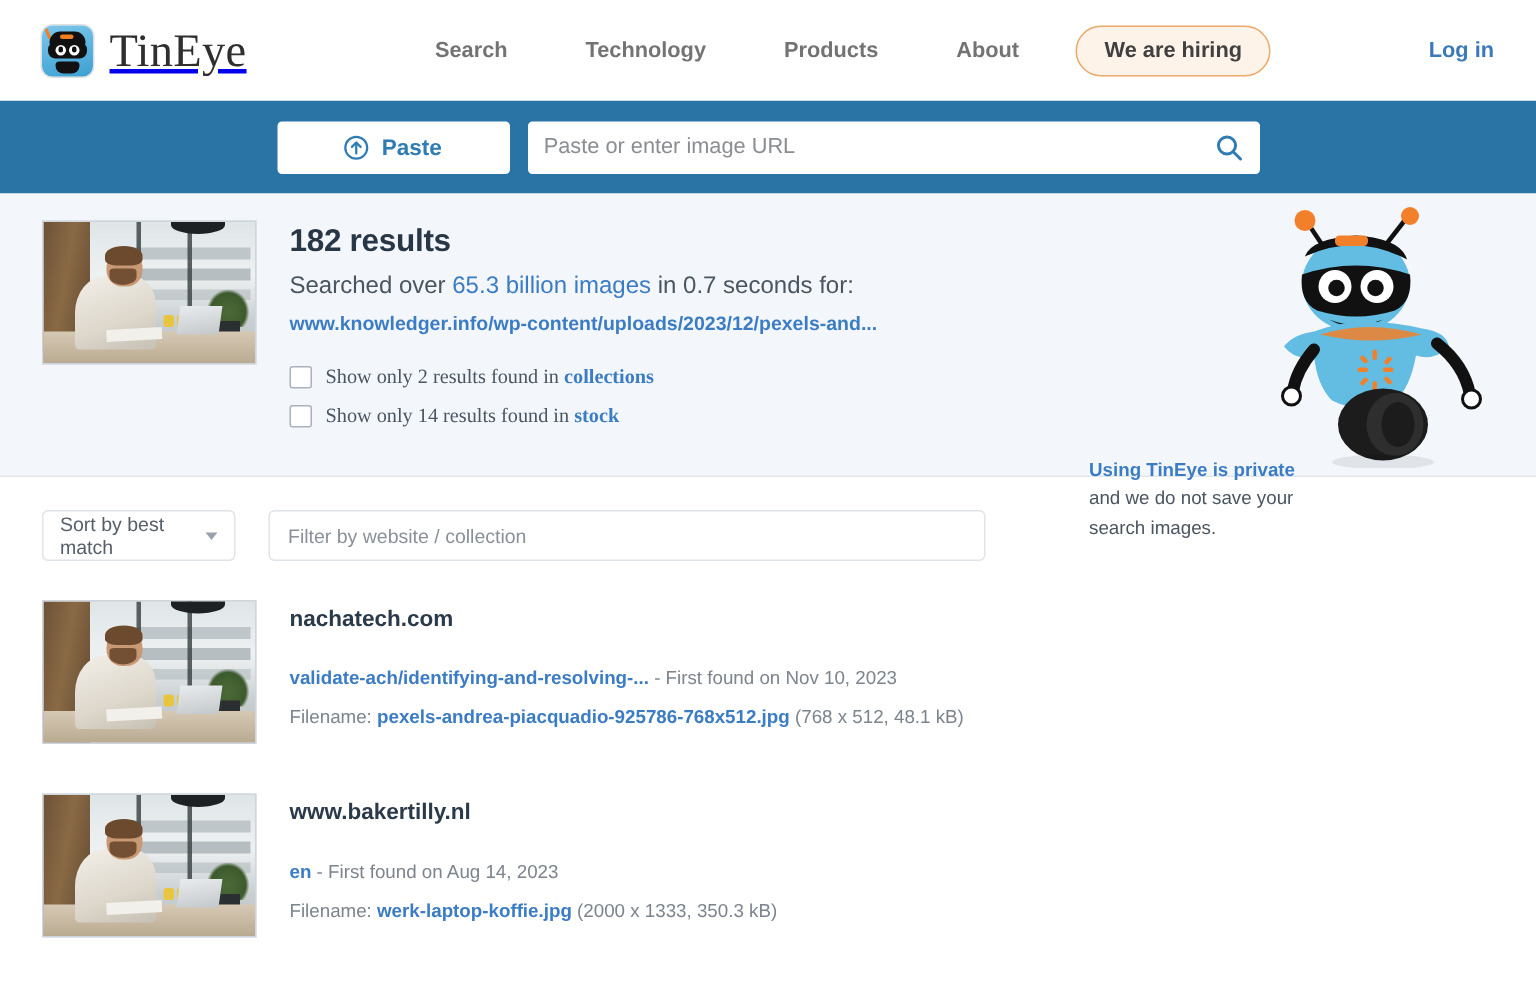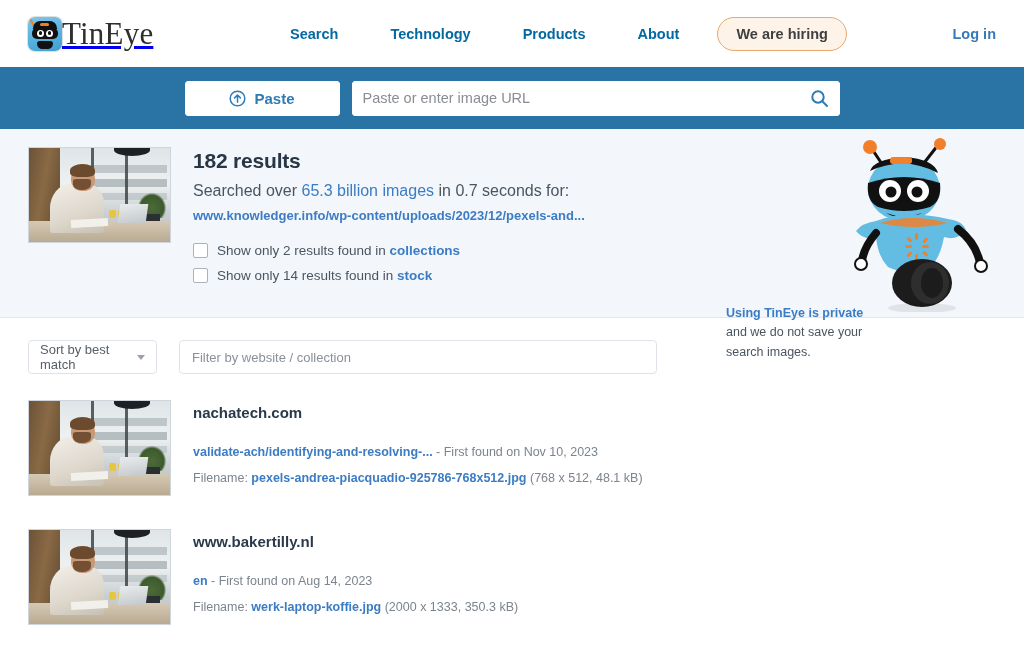--- a/index.html
+++ b/index.html
@@ -13,21 +13,21 @@
 
   
   .topnav {
     height: 67px;
     display: flex;
     align-items: center;
     background: #ffffff;
     padding: 0 28px;
     position: relative;
   }
-  .brand { display: flex; align-items: center; gap: 0; }
+  .brand { display: flex; align-items: center; gap: 11px; }
   .logo-mark {
     width: 34px; height: 34px; border-radius: 7px;
     background: linear-gradient(165deg, #7ec6ea 0%, #58b2df 55%, #3f9fd0 100%);
     position: relative; overflow: hidden;
     box-shadow: 0 0 0 1px rgba(0,0,0,.12);
     flex: none;
   }
   
   .logo-mark .lm-hat {
     position: absolute; left: 5px; top: 4px; width: 24px; height: 9px;
@@ -62,21 +62,21 @@
   .wordmark {
     font-family: "Liberation Serif", serif;
     font-size: 31px; color: #2f2f2f; letter-spacing: .2px; line-height: 1;
   }
 
   .navlinks {
     position: absolute; left: 290px; top: 0; height: 67px;
     display: flex; align-items: center; gap: 0;
   }
   .navlink {
-    color: #0369a1; font-size: 14.5px; font-weight: bold;
+    color: #737373; font-size: 14.5px; font-weight: bold;
     text-decoration: none; padding: 0 26px; white-space: nowrap;
   }
   .navlink:first-child { padding-left: 0; }
   .hiring {
     margin-left: 12px;
     border: 1px solid #e8a96a;
     background: #fdf3e9;
     color: #404040;
     font-size: 14.5px; font-weight: bold;
     border-radius: 18px;
@@ -131,21 +131,21 @@
 
   .summary-text { margin-left: 22px; padding-top: 2px; }
   .result-count {
     font-size: 21px; font-weight: bold; color: #283645; letter-spacing: -.2px;
   }
   .searched-line { margin-top: 9px; font-size: 16px; color: #4a5560; }
   .searched-line a, .src-url { color: #3b7cc4; text-decoration: none; }
   .src-url { display: block; margin-top: 8px; font-size: 13px; font-weight: bold; }
 
   .checkboxes { margin-top: 20px; }
-  .cbrow { display: flex; align-items: center; gap: 9px; margin-bottom: 10px; }
+  .cbrow { display: flex; align-items: center; gap: 9px; margin-bottom: 10px; font-family: Liberation Serif, serif; }
   .cbox {
     width: 15px; height: 15px; border: 1px solid #aab2bd;
     background: #fff; border-radius: 2px; flex: none; cursor: pointer;
   }
   .cblabel { font-size: 13.5px; color: #4a5560; }
   .cblabel a { color: #3b7cc4; text-decoration: none; font-weight: bold; }
 
   .privacy {
     position: absolute; left: 726px; top: 175px;
     width: 150px; font-size: 12.5px; color: #4a5560; line-height: 1.55;

